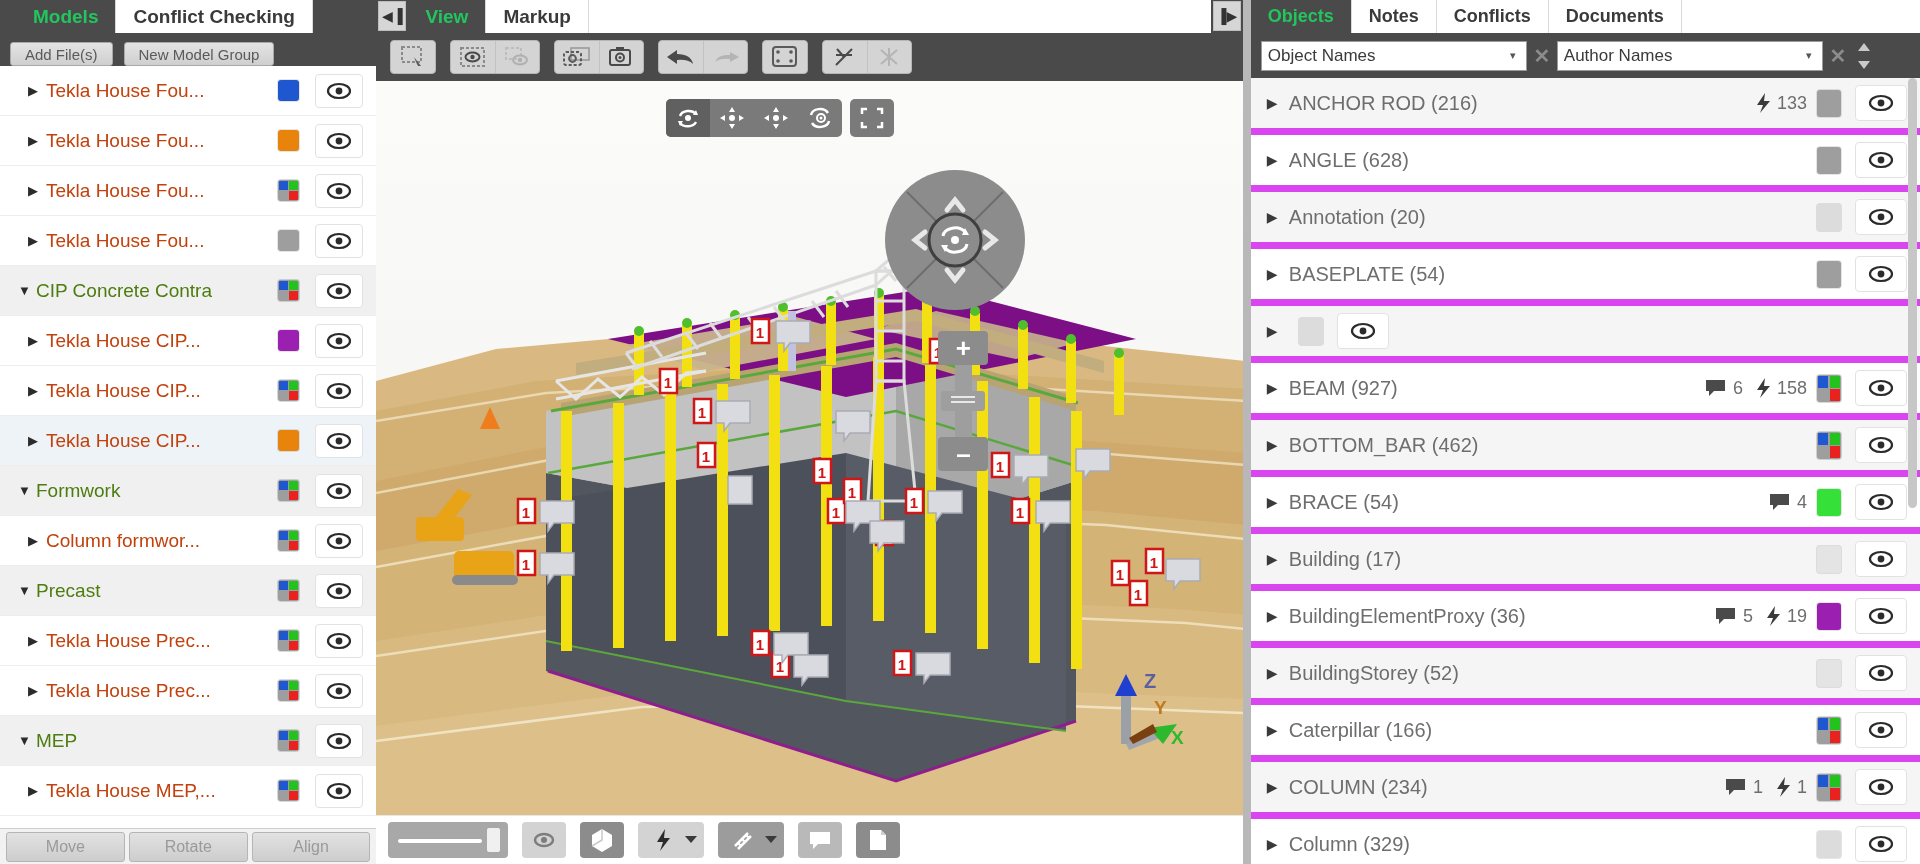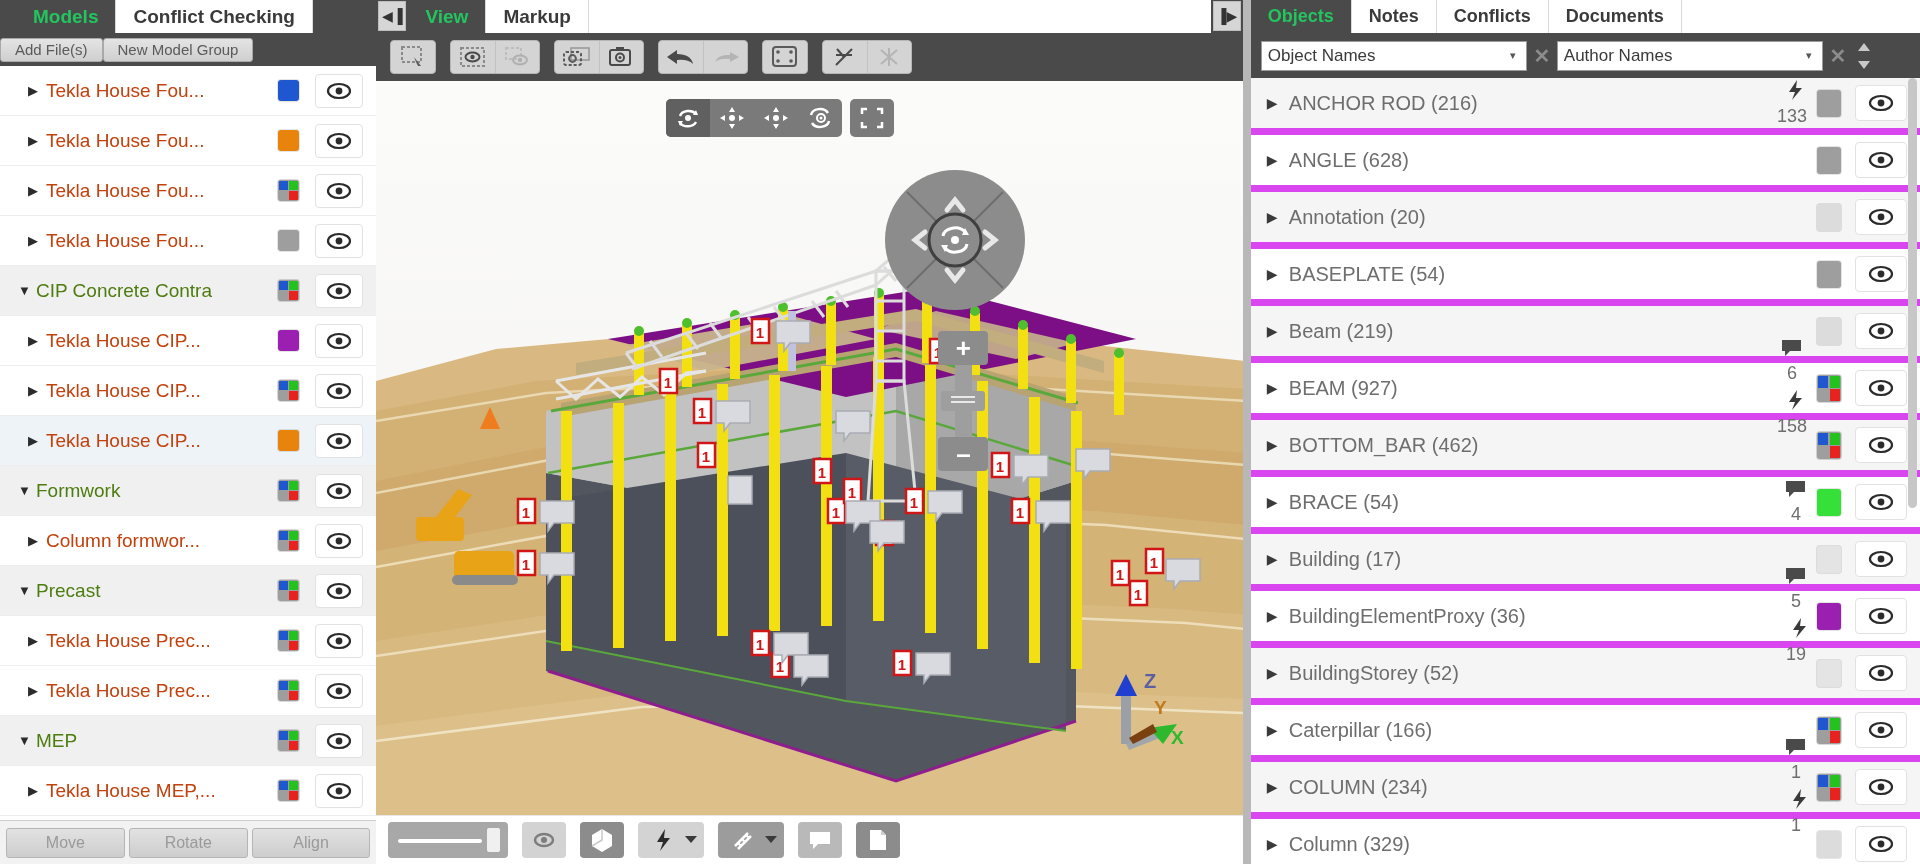--- a/index.html
+++ b/index.html
@@ -16,21 +16,21 @@
   .tabbar-left { height:33px; background:#4a4a4a; display:flex; align-items:flex-end; position:relative; }
   .tab {
     height:33px; display:flex; align-items:center; padding:0 17px;
     font-size:19px; font-weight:bold; color:#3a3a3a; background:#fff; cursor:default;
     border-right:1px solid #d9d9d9;
   }
   .tab.active { background:#4a4a4a; color:#22c55e; }
   .tab.first { margin-left:16px; }
   .tabbar-left .tab-filler { flex:1; background:#4a4a4a; height:33px; }
 
-  .left-toolbar { height:33px; background:#4a4a4a; display:flex; align-items:center; }
+  .left-toolbar { height:33px; background:#4a4a4a; display:flex; align-items:flex-end; padding-left:10px; gap:11px; }
   .gbtn {
     height:24px; background:linear-gradient(#e4e4e4,#cfcfcf); border:1px solid #a9a9a9; border-radius:3px;
     font-size:15px; color:#5a5a5a; display:flex; align-items:center; justify-content:center; padding:0 14px;
     cursor:default; white-space:nowrap;
   }
 
   .tree { flex:1; overflow:hidden; position:relative; background:#fff; }
   .tree-row {
     height:50px; display:flex; align-items:center; border-bottom:1px solid #ededed;
     padding-left:28px; background:#fff; position:relative;
@@ -51,21 +51,21 @@
   .swatch.multi i.g { background:#23c21f; right:1px; top:1px;}
   .swatch.multi i.k { background:#9e9e9e; left:1px; bottom:1px;}
   .swatch.multi i.r { background:#e8231f; right:1px; bottom:1px;}
 
   .eyebtn { width:48px; height:34px; border:1px solid #e2e2e2; border-radius:4px; background:#fff;
             display:flex; align-items:center; justify-content:center; margin-right:13px; flex:0 0 48px; }
 
   .left-scroll { position:absolute; right:8px; top:0; width:9px; height:100%; }
   .left-scroll .thumb { position:absolute; left:0; top:0; width:9px; height:560px; background:#c3c3c3; border-radius:5px; }
 
-  .left-footer { height:44px; background:#f2f2f2; border-top:1px solid #cfcfcf; display:flex; align-items:center;
+  .left-footer { height:36px; background:#f2f2f2; border-top:1px solid #cfcfcf; display:flex; align-items:center;
                  gap:4px; padding:0 6px; }
   .fbtn { flex:1; height:30px; background:linear-gradient(#e2e2e2,#cdcdcd); border:1px solid #b5b5b5; border-radius:3px;
           font-size:16px; color:#9a9a9a; display:flex; align-items:center; justify-content:center; }
 
   
   .center-panel { width:870px; height:864px; position:relative; display:flex; flex-direction:column; background:#fff; }
   .tabbar-center { height:33px; background:#4a4a4a; display:flex; align-items:flex-end; }
   .collapse-btn { width:28px; height:30px; background:#d6d6d6; border:1px solid #bdbdbd; margin:0 2px 2px 2px;
                   display:flex; align-items:center; justify-content:center; }
   .collapse-btn .glyph { font-size:14px; color:#333; line-height:1; }
@@ -116,21 +116,21 @@
   .fselect .cv { flex:1; white-space:nowrap; overflow:hidden; }
   .fselect .dd { width:14px; text-align:center; font-size:11px; color:#555; }
   .xbtn { width:30px; height:30px; display:flex; align-items:center; justify-content:center; color:#8c8c8c; font-size:20px; font-weight:bold;}
   .sortbtn { width:22px; display:flex; flex-direction:column; align-items:center; justify-content:center; gap:3px; color:#c9c9c9;}
 
   .objlist { flex:1; overflow:hidden; position:relative; background:#fff; }
   .obj-row { height:57px; display:flex; align-items:center; border-bottom:7px solid #d946ef; padding-left:16px; }
   .obj-row.alt { background:#f5f5f5; }
   .obj-row .tri { width:22px; flex:0 0 22px; font-size:14px; color:#3a3a3a;}
   .obj-name { flex:1; font-size:20px; color:#6e6e6e; white-space:nowrap; }
-  .meta { display:flex; align-items:center; gap:6px; margin-right:10px;flex-direction:column; }
+  .meta { display:flex; align-items:center; gap:6px; margin-right:10px; }
   .meta .cnt { font-size:18px; color:#6e6e6e; min-width:10px;}
   .obj-row .swatch { width:24px; height:27px; border-radius:3px; margin-right:14px; flex:0 0 24px;}
   .obj-row .swatch.multi i { width:10px; height:12px;}
   .obj-row .eyebtn { width:52px; height:36px; flex:0 0 52px;}
   .right-scroll { position:absolute; right:3px; top:0; width:9px; height:100%;}
   .right-scroll .thumb { position:absolute; left:0; top:0; width:9px; height:430px; background:#c7c7c7; border-radius:5px;}
 
   .divider { width:8px; background:#b8b8b8; }
 </style>
 </head>
@@ -895,21 +895,20 @@
           <span class="swatch" style="background: rgb(158, 158, 158);"></span>
           <span class="eyebtn">
             <svg width="28" height="18">
               <ellipse cx="14" cy="9" rx="11" ry="7" fill="none" stroke="#2b2b2b" stroke-width="2.2"></ellipse>
               <circle cx="14" cy="9" r="3.4" fill="#2b2b2b"></circle>
             </svg>
           </span>
         </div>
         <div class="obj-row alt">
           <span class="tri right"></span>
-          <span class="obj-name">Beam (219)</span>
           <span class="meta"></span>
           <span class="swatch" style="background: rgb(220, 220, 220);"></span>
           <span class="eyebtn">
             <svg width="28" height="18">
               <ellipse cx="14" cy="9" rx="11" ry="7" fill="none" stroke="#2b2b2b" stroke-width="2.2"></ellipse>
               <circle cx="14" cy="9" r="3.4" fill="#2b2b2b"></circle>
             </svg>
           </span>
         </div>
         <div class="obj-row">

